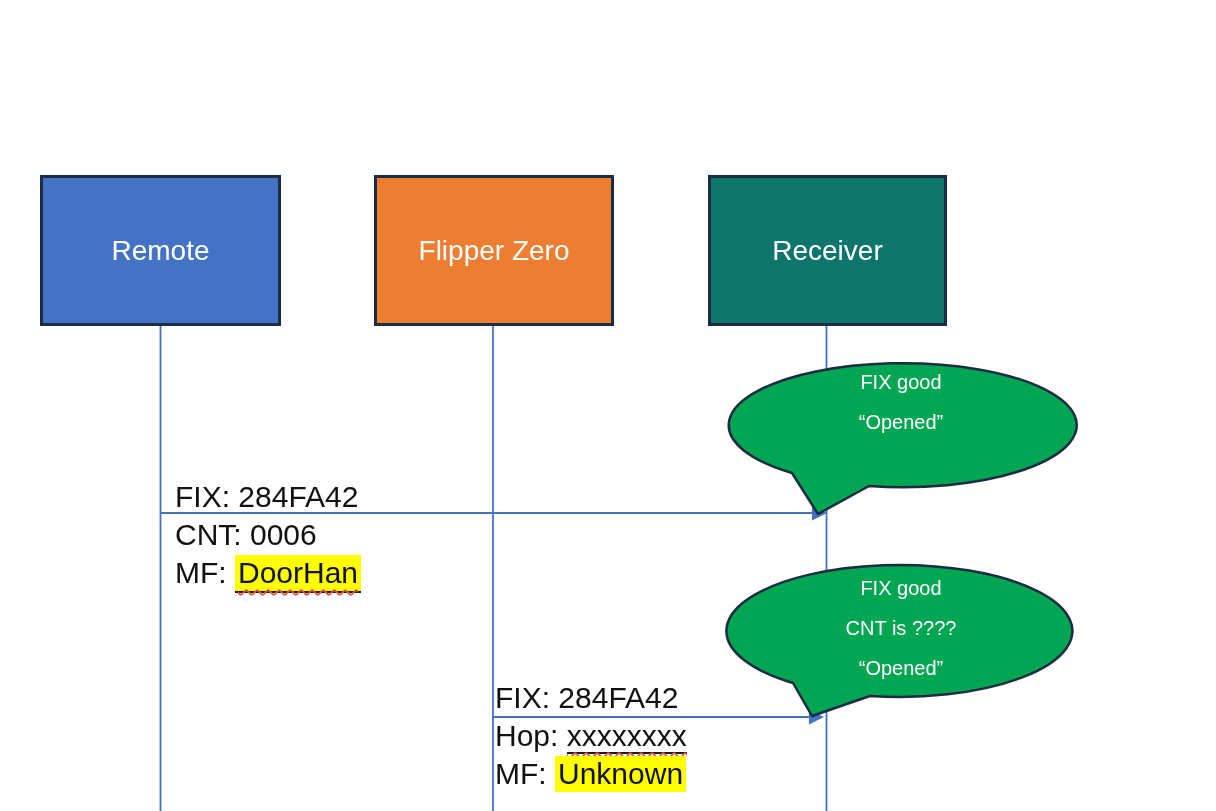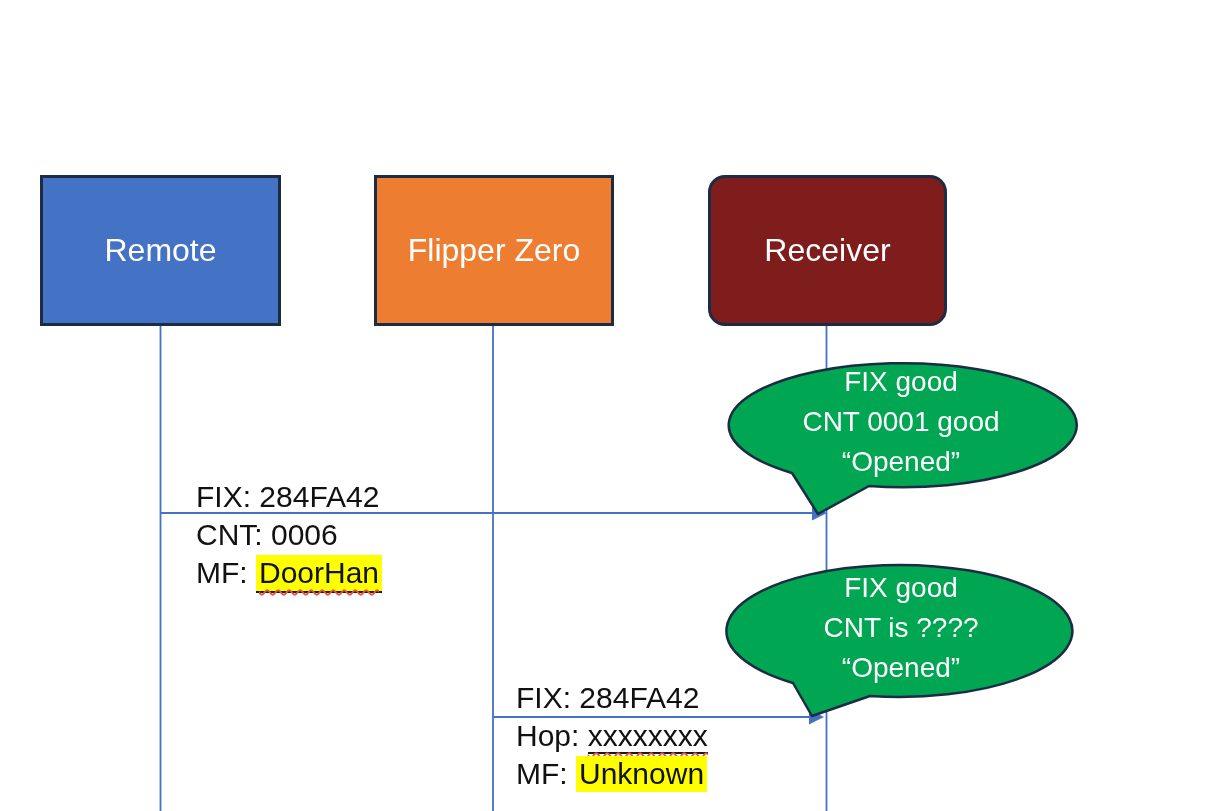--- a/index.html
+++ b/index.html
@@ -13,47 +13,46 @@
   .title {
     position:absolute; left:58px; top:4px;
     font-size:70px; font-weight:300; color:#000000;
     letter-spacing:-1px; white-space:nowrap;
   }
 
   .actor {
     position:absolute; top:175px; height:151px;
     border:3px solid #1c2c44; box-sizing:border-box;
     display:flex; align-items:center; justify-content:center;
-    color:#ffffff; font-size:32px; white-space:nowrap;
+    color:#ffffff; font-size:28px; white-space:nowrap;
   }
   .actor.remote   { left:40px;  width:241px; background:#4472c4; }
   .actor.flipper  { left:374px; width:240px; background:#ed7d31;justify-content:center; }
-  .actor.receiver { left:708px; width:239px; background:#7f1d1d;border-radius:17px; }
+  .actor.receiver { left:708px; width:239px; background:#0f766e; }
 
   .msg-labels {
     position:absolute; color:#111111; font-size:30px; line-height:38px;
     white-space:nowrap;
-    margin-left:21px;
   }
   .msg-labels.m1 { left:175px; top:478px; }
   .msg-labels.m2 { left:495px; top:679px; }
 
   .hl   { background:#ffff00; padding:1px 3px 2px 3px; }
   .ul   { border-bottom:2px solid #1a1a1a; }
   .wavy {
     text-decoration-line:underline;
     text-decoration-style:wavy;
     text-decoration-color:#e0564a;
     text-decoration-thickness:2px;
     text-underline-offset:6px;
   }
 
   .callout-text {
     position:absolute; left:755px; width:292px;
-    text-align:center; color:#ffffff; font-size:28px; line-height:40px;
+    text-align:center; color:#ffffff; font-size:20px; line-height:40px;
     white-space:nowrap;
   }
   .callout-text.c1 { top:362px; }
   .callout-text.c2 { top:568px; }
 </style>
 </head>
 <body>
 
 <div class="stage">
 
@@ -104,21 +103,20 @@
     <div>
       <span>Hop: </span><span class="ul wavy">xxxxxxxx</span>
     </div>
     <div>
       <span>MF: </span><span class="hl">Unknown</span>
     </div>
   </div>
 
   <div class="callout-text c1">
     <div>FIX good</div>
-    <div>CNT 0001 good</div>
     <div>“Opened”</div>
   </div>
   <div class="callout-text c2">
     <div>FIX good</div>
     <div>CNT is ????</div>
     <div>“Opened”</div>
   </div>
 
 </div>
 

